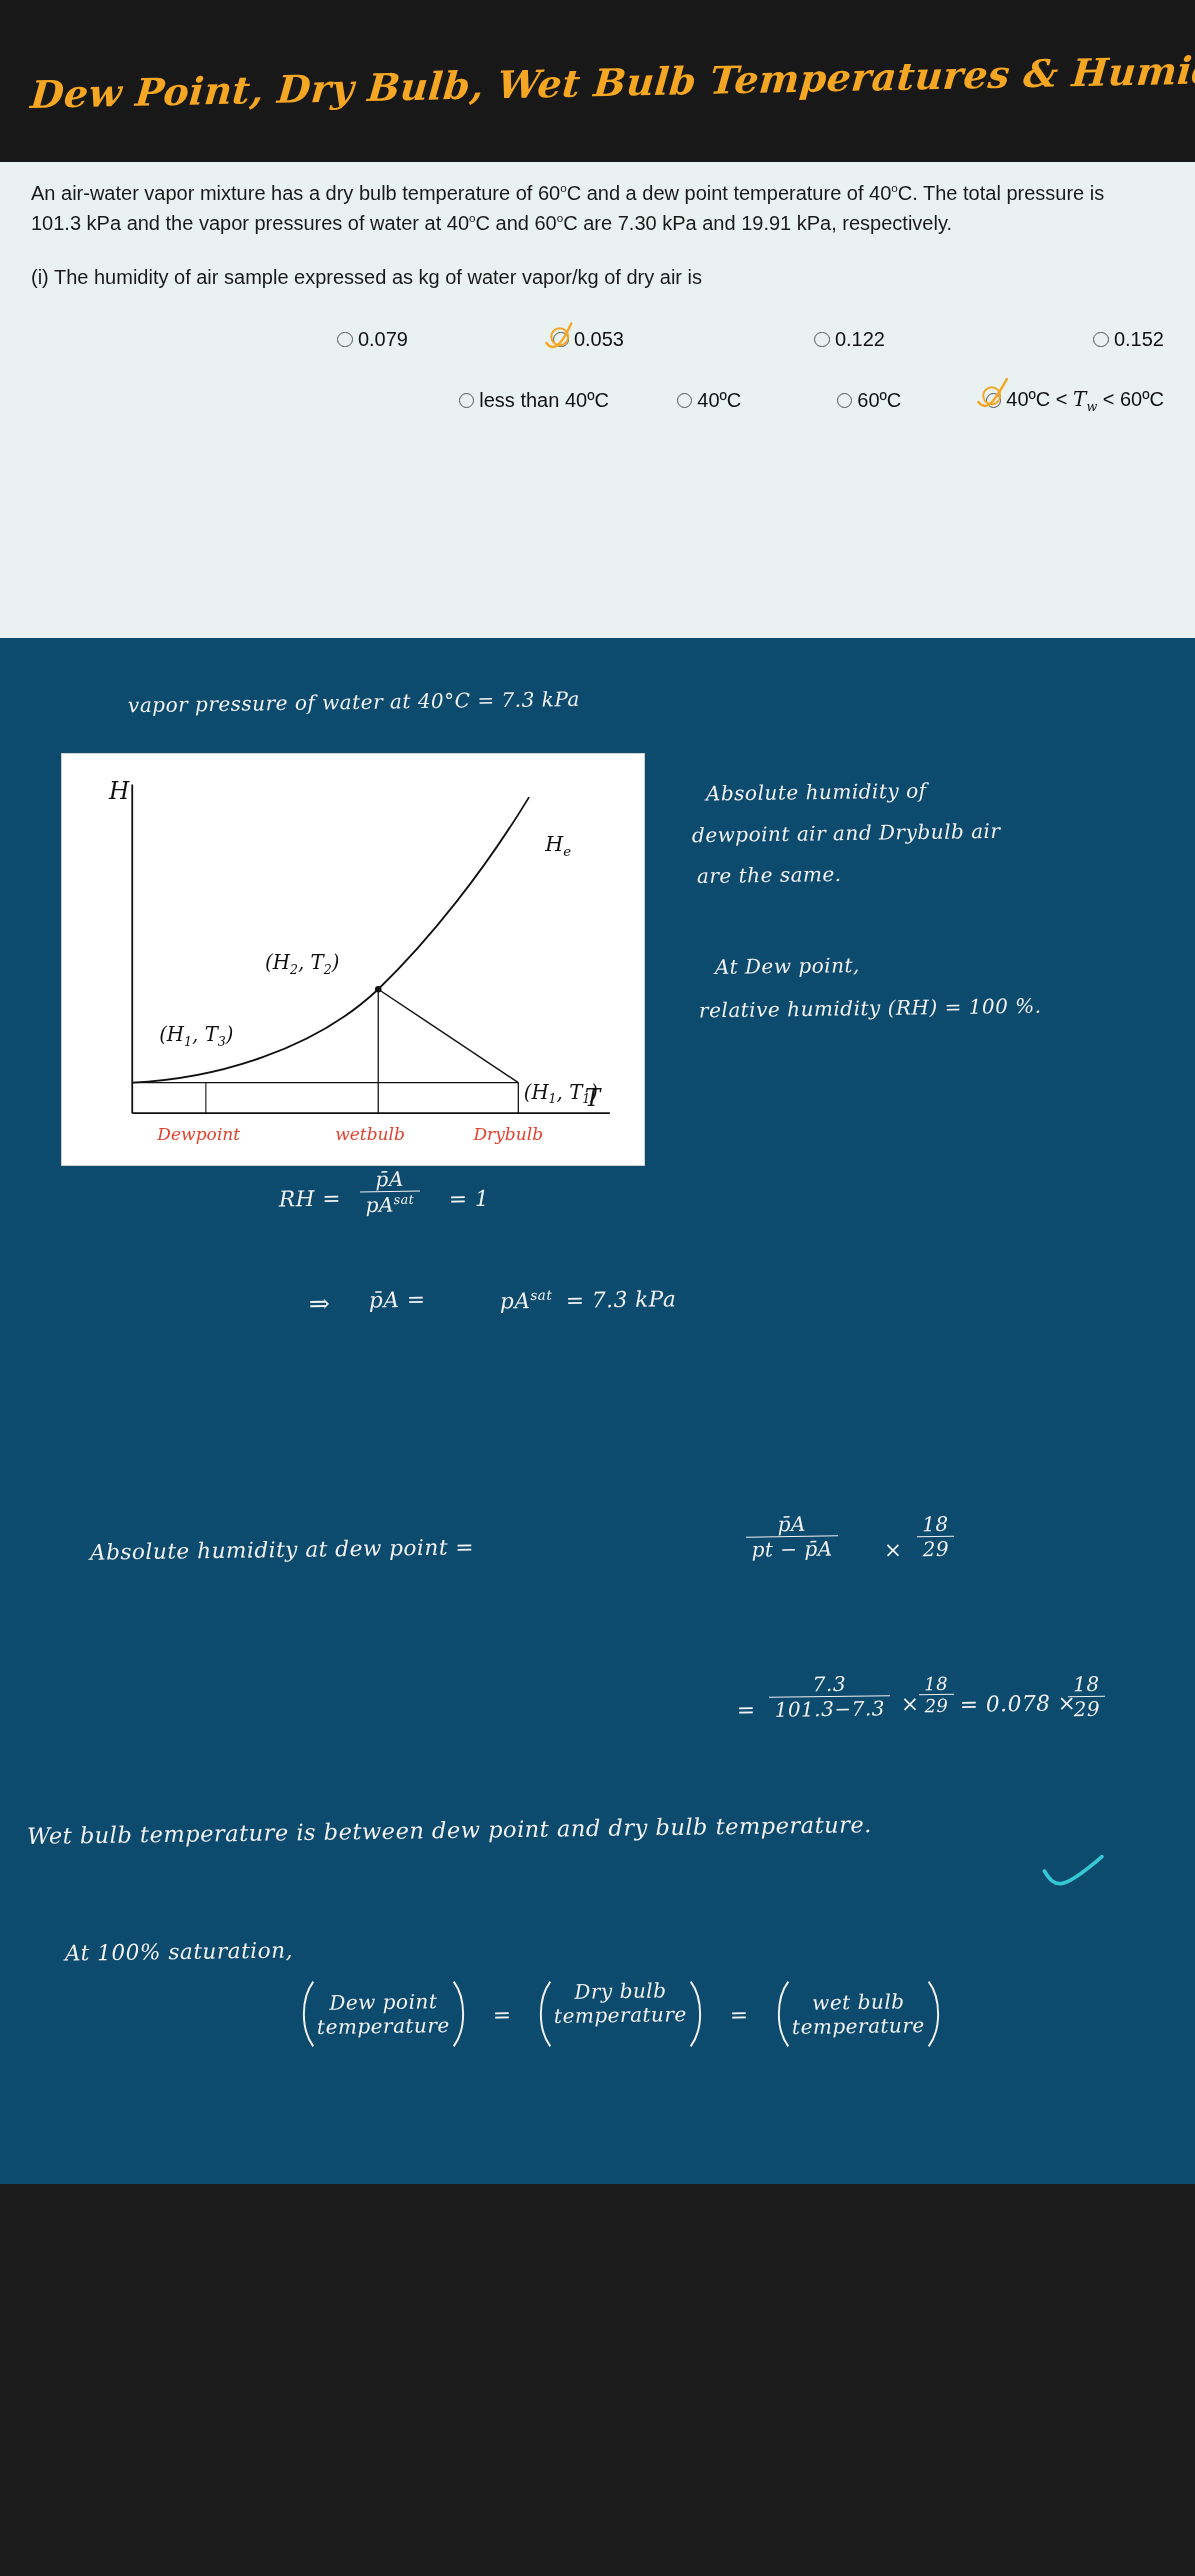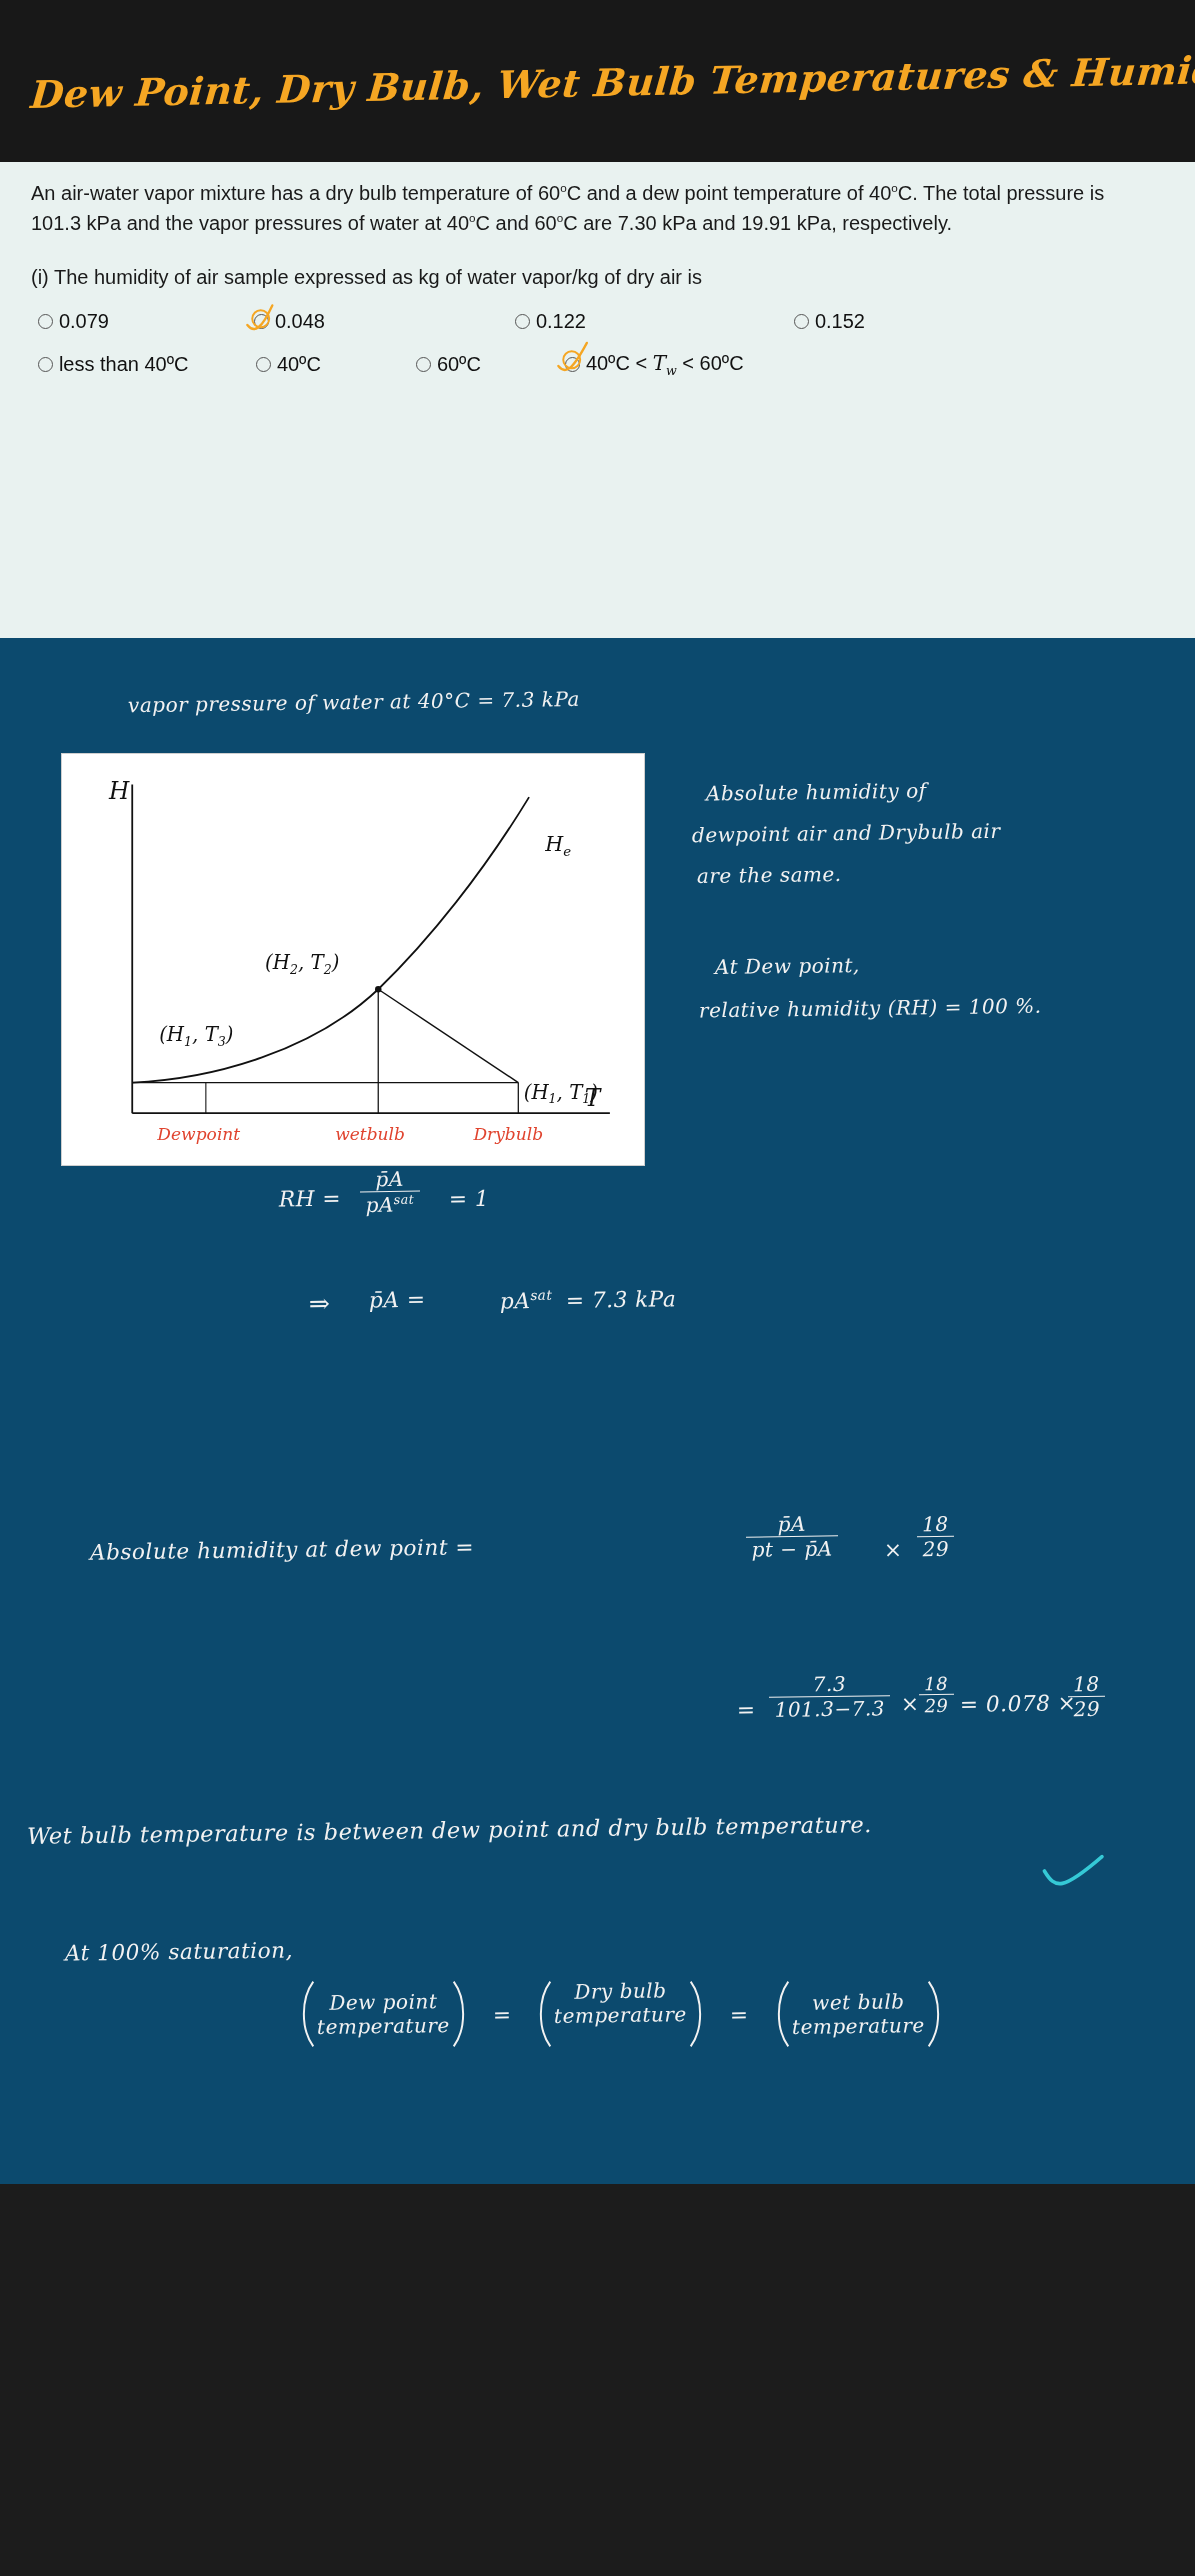--- a/index.html
+++ b/index.html
@@ -56,23 +56,24 @@
   }
   .qtext sup { font-size:11.7px; vertical-align:super; }
   .sub-q {
     font-size:20px;
     line-height:1.5;
     margin-top:23.4px;
     color:#1a1a1a;
   }
   .opts {
     display:flex;
-    margin-top:18px;
+    margin-top:36px;
     padding-left:7.2px;
     font-size:20px;
+    justify-content:flex-end;
   }
   .opt {
     display:flex;
     align-items:center;
     position:relative;
   }
   .radio {
     width:15.3px; height:15.3px;
     border:1.4px solid #555;
     border-radius:50%;
@@ -155,21 +156,21 @@
     <div class="opt" style="width:216px">
       <span class="radio"></span>
       <span class="opt-label">0.079</span>
     </div>
     <div class="opt" style="width:261px">
       <svg class="mark" viewBox="0 0 46 42">
         <path d="M6 30 C14 40, 22 34, 34 8" stroke="#f5a623" stroke-width="2.6" fill="none" stroke-linecap="round"></path>
         <circle cx="21" cy="23" r="9.5" stroke="#f5a623" stroke-width="2.2" fill="none"></circle>
       </svg>
       <span class="radio"></span>
-      <span class="opt-label">0.048</span>
+      <span class="opt-label">0.053</span>
     </div>
     <div class="opt" style="width:279px">
       <span class="radio"></span>
       <span class="opt-label">0.122</span>
     </div>
     <div class="opt">
       <span class="radio"></span>
       <span class="opt-label">0.152</span>
     </div>
   </div>

